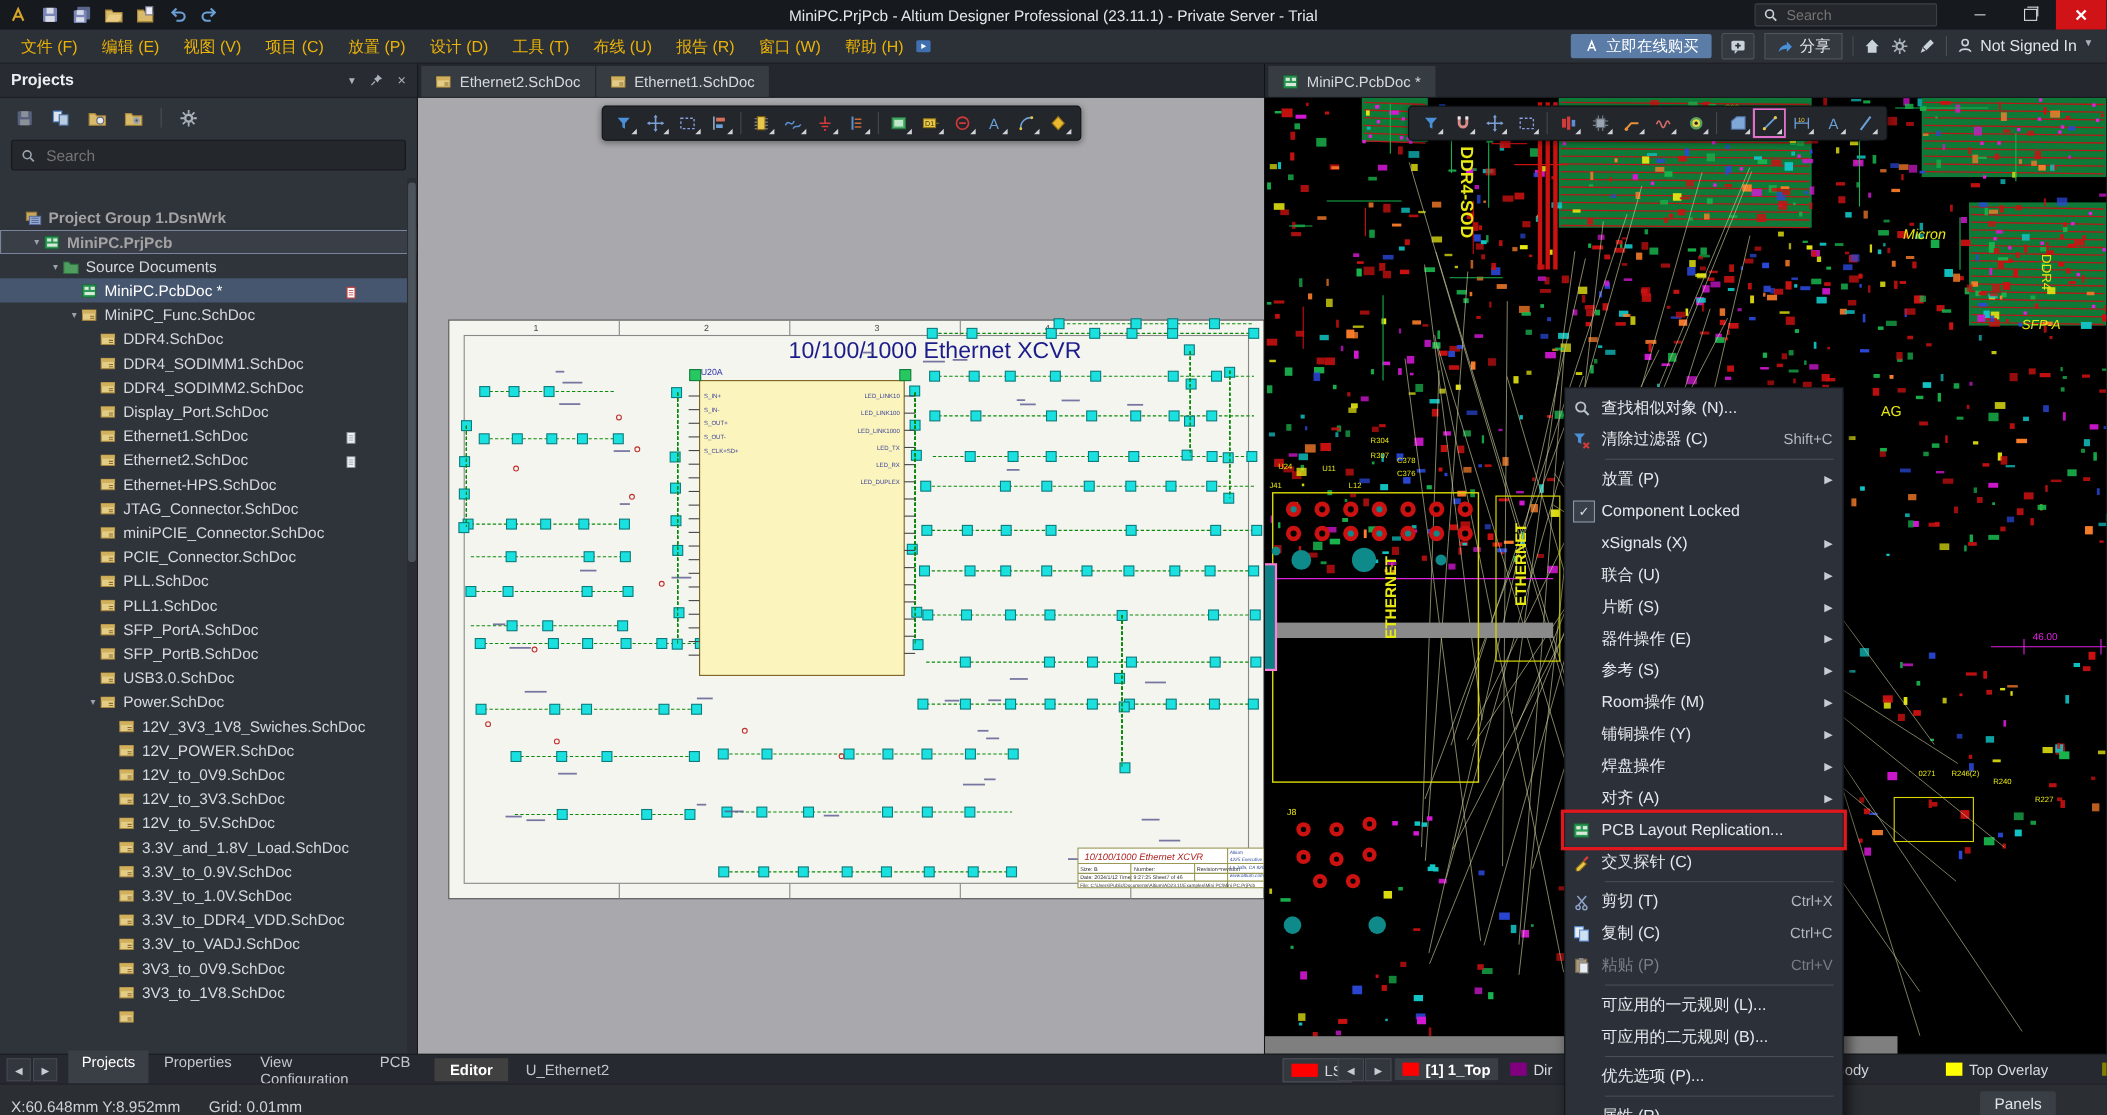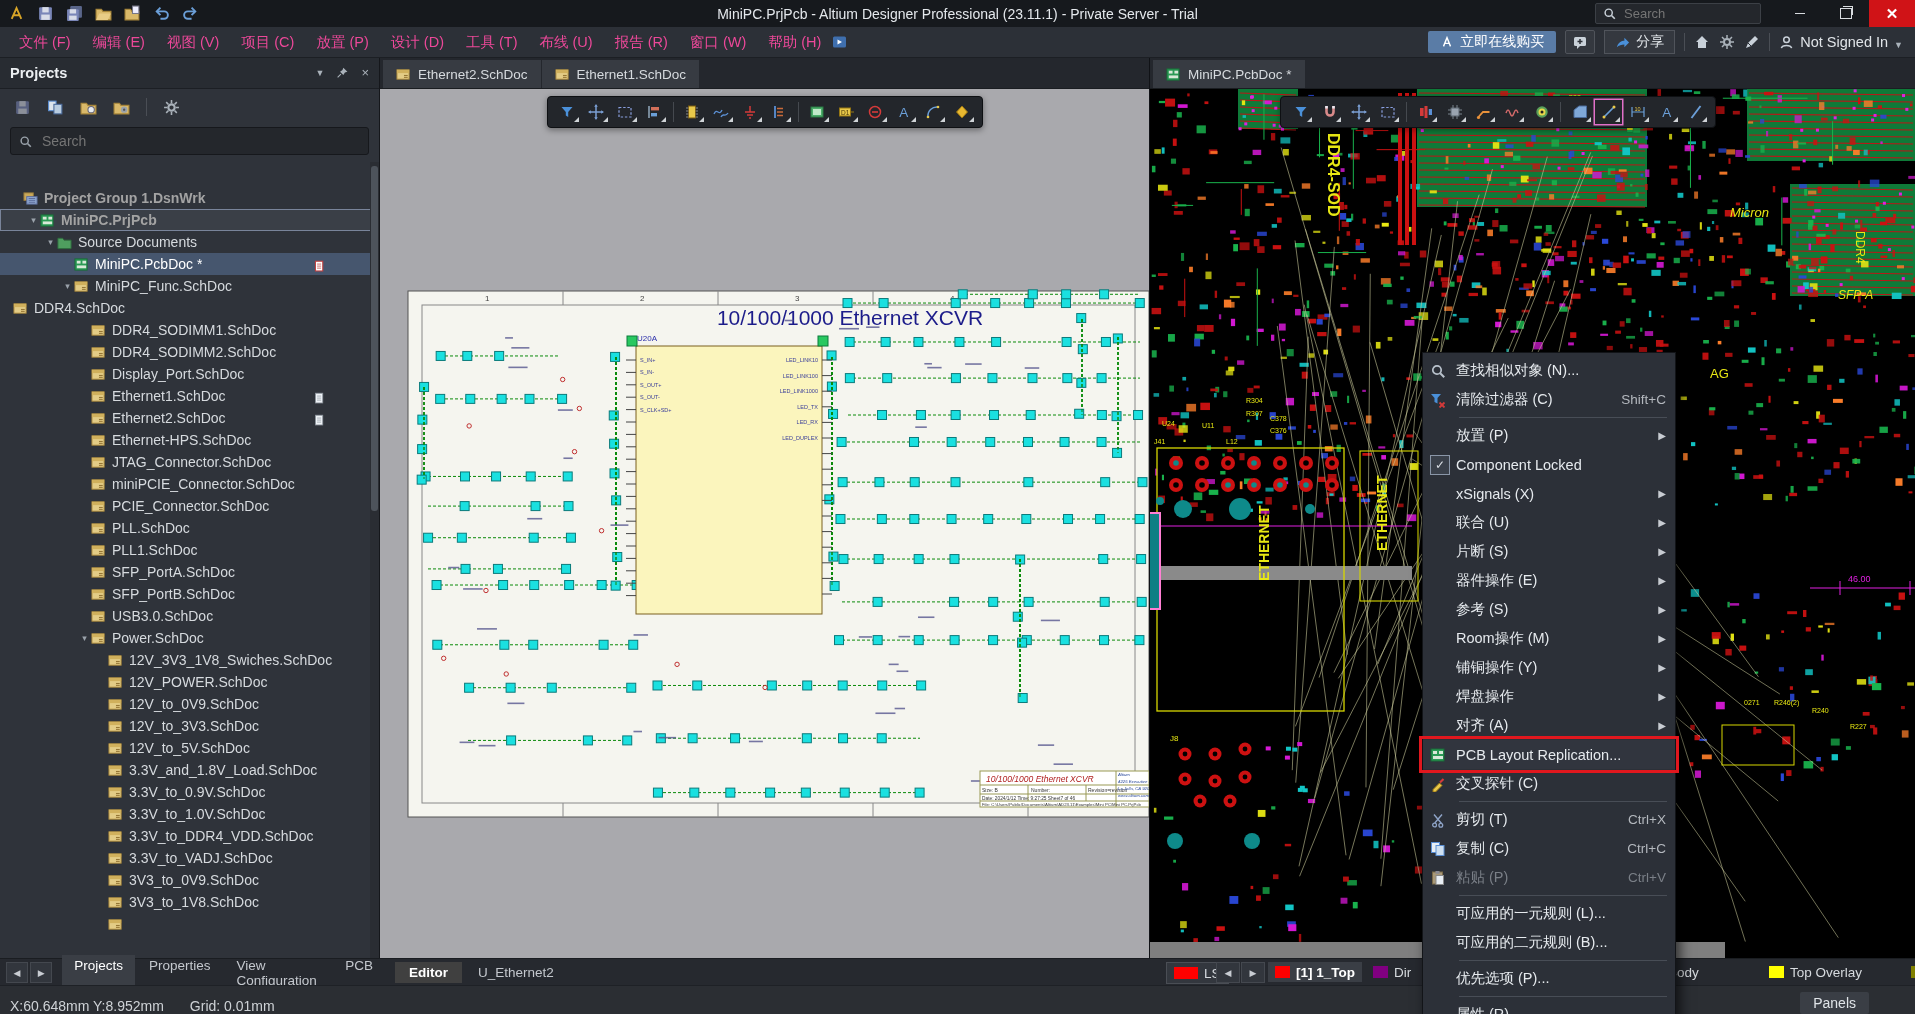--- a/index.html
+++ b/index.html
@@ -16,27 +16,27 @@
   .tb-search{width:150px;height:19px;background:#24272c;border:1px solid #3c4046;border-radius:2px;display:flex;align-items:center;gap:6px;padding:0 7px;margin-right:16px;}
   .tb-search input{background:transparent;border:none;outline:none;color:#aab2ba;font-size:13px;width:110px;font-family:"Liberation Sans",sans-serif;}
   .win-btn{width:46px;height:27px;display:flex;align-items:center;justify-content:center;color:#d8dce0;font-size:15px;}
   .win-close{background:#d01317;color:#fff;font-weight:bold;}
   .restore-glyph{width:10px;height:9px;border:1px solid #d8dce0;position:relative;}
   .restore-glyph::before{content:"";position:absolute;left:2px;top:-3px;width:9px;height:8px;border:1px solid #d8dce0;border-left:none;border-bottom:none;}
   .min-glyph{width:10px;height:1px;background:#d8dce0;}
 
   
   .menubar{position:absolute;top:27px;left:0;right:0;height:30px;background:#2c3037;border-bottom:1px solid #1c1f24;display:flex;align-items:center;padding-left:8px;z-index:20;}
-  .menu-item{padding:0 11px;font-size:14.5px;color:#ec4899;cursor:default;}
+  .menu-item{padding:0 11px;font-size:14.5px;color:#eab308;cursor:default;}
   .mb-right{margin-left:auto;display:flex;align-items:center;gap:9px;padding-right:12px;}
   .buy-btn{background:#5a7ca6;color:#fff;height:22px;display:flex;align-items:center;gap:6px;padding:0 12px;border-radius:2px;font-size:14px;}
   .sq-btn{background:#34383f;border:1px solid #50545b;height:22px;display:flex;align-items:center;justify-content:center;padding:0 6px;border-radius:2px;}
   .share-btn{background:#34383f;border:1px solid #50545b;height:22px;display:flex;align-items:center;gap:6px;padding:0 10px;color:#e4e8ec;font-size:14px;}
   .mb-sep{width:1px;height:18px;background:#4a4e55;}
-  .signin{display:flex;align-items:flex-end;gap:6px;color:#e0e4e8;font-size:14.5px;}
+  .signin{display:flex;align-items:flex-start;gap:6px;color:#e0e4e8;font-size:14.5px;}
   .chev{font-size:9px;color:#aab2ba;}
 
   
   .workspace{position:absolute;top:57px;left:0;right:0;bottom:55px;display:flex;}
 
   
   .left-panel{width:379px;background:#2f333a;border-right:1px solid #15171b;display:flex;flex-direction:column;position:relative;}
   .panel-header{height:31px;background:#282c32;border-bottom:1px solid #1c1f24;display:flex;align-items:center;padding:0 10px;}
   .panel-title{font-weight:bold;font-size:14.5px;color:#eceff2;}
   .ph-icons{margin-left:auto;display:flex;gap:12px;align-items:center;color:#aab2ba;}
@@ -310,21 +310,21 @@
         </div>
         <div class="tree-row" style="padding-left:61px">
           <span class="arrow">▾</span>
           <svg class="ic" width="15" height="15" viewBox="0 0 16 16">
             <rect x="1" y="3" width="13" height="10" fill="#e3cc86" stroke="#a8863a"></rect>
             <rect x="1" y="3" width="13" height="3.5" fill="#d0b05c"></rect>
             <path d="M8.5 9h4M8.5 11h4" stroke="#8a6a2a"></path>
           </svg>
           <span class="lbl">MiniPC_Func.SchDoc</span>
         </div>
-        <div class="tree-row" style="">
+        <div class="tree-row" style="padding-left:78px">
           <span class="arrow"></span>
           <svg class="ic" width="15" height="15" viewBox="0 0 16 16">
             <rect x="1" y="3" width="13" height="10" fill="#e3cc86" stroke="#a8863a"></rect>
             <rect x="1" y="3" width="13" height="3.5" fill="#d0b05c"></rect>
             <path d="M8.5 9h4M8.5 11h4" stroke="#8a6a2a"></path>
           </svg>
           <span class="lbl">DDR4.SchDoc</span>
         </div>
         <div class="tree-row" style="padding-left:78px">
           <span class="arrow"></span>

